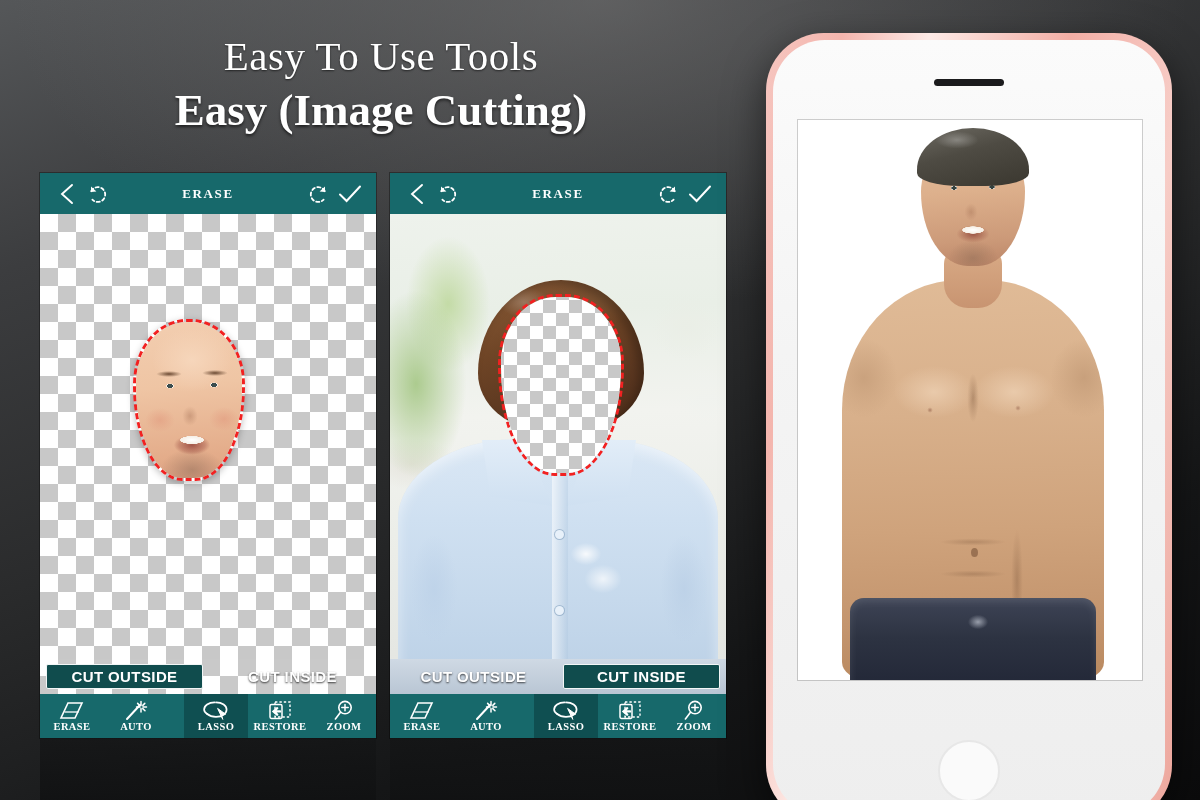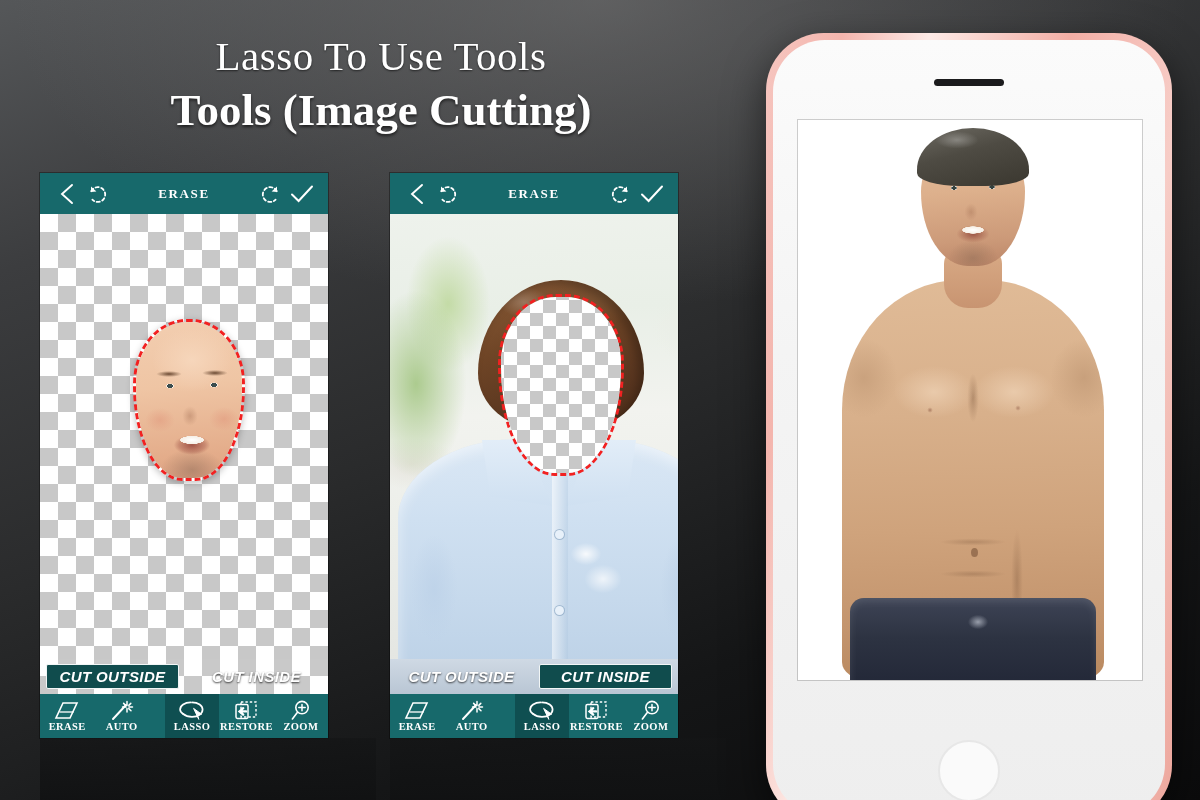--- a/index.html
+++ b/index.html
@@ -26,21 +26,21 @@
     font-size:41px;letter-spacing:.5px;line-height:1;margin-bottom:10px;
     text-shadow:0 1px 2px rgba(0,0,0,.6);
   }
   .headline .l2{
     font-size:45px;font-weight:bold;letter-spacing:0px;line-height:1.05;
     text-shadow:0 2px 3px rgba(0,0,0,.6);
   }
 
   
   .panel{
-    position:absolute;width:288px;height:565px;overflow:hidden;
+    position:absolute;width:336px;height:565px;overflow:hidden;
     background:#fff;
     box-shadow:0 0 0 1px rgba(0,0,0,.35);
   }
   #panel-left{left:40px;top:173px;}
   #panel-right{left:390px;top:173px;}
 
   
   .reflect{
     position:absolute;width:336px;height:120px;overflow:hidden;
   }
@@ -188,21 +188,20 @@
       linear-gradient(45deg,#c8c8c8 25%,transparent 25%,transparent 75%,#c8c8c8 75%);
     background-size:26px 26px;
     background-position:0 0,13px 13px;
   }
 
   
   .cutrow{
     position:relative;height:35px;
     display:flex;align-items:center;
     background:linear-gradient(180deg,rgba(255,255,255,.18),rgba(255,255,255,.05));
-    font-style:italic;
   }
   .cutrow.on-checker{
     background-color:#fff;
     background-image:
       linear-gradient(45deg,#c9c9c9 25%,transparent 25%,transparent 75%,#c9c9c9 75%),
       linear-gradient(45deg,#c9c9c9 25%,transparent 25%,transparent 75%,#c9c9c9 75%);
     background-size:36px 36px;background-position:0 -1px,18px 17px;
   }
   .cutrow.on-photo{background:linear-gradient(180deg,#cfd9e4,#b9c6d4);}
   .cutbtn{
@@ -321,22 +320,22 @@
     width:58px;height:58px;border-radius:50%;
     border:2px solid #e7e7e7;background:#fafafa;
   }
 </style>
 </head>
 <body>
 
 <div id="stage">
 
   <div class="headline">
-    <div class="l1">Lasso To Use Tools</div>
-    <div class="l2">Tools (Image Cutting)</div>
+    <div class="l1">Easy To Use Tools</div>
+    <div class="l2">Easy (Image Cutting)</div>
   </div>
 
   <div class="panel" id="panel-left">
 
     <div class="appbar">
       <div class="bar-btn">
         <svg class="icn" width="17" height="22" viewBox="0 0 17 22">
           <path d="M14 2 L4 11 L14 20" fill="none" stroke="#fff" stroke-width="1.9" stroke-linecap="round"></path>
         </svg>
       </div>

